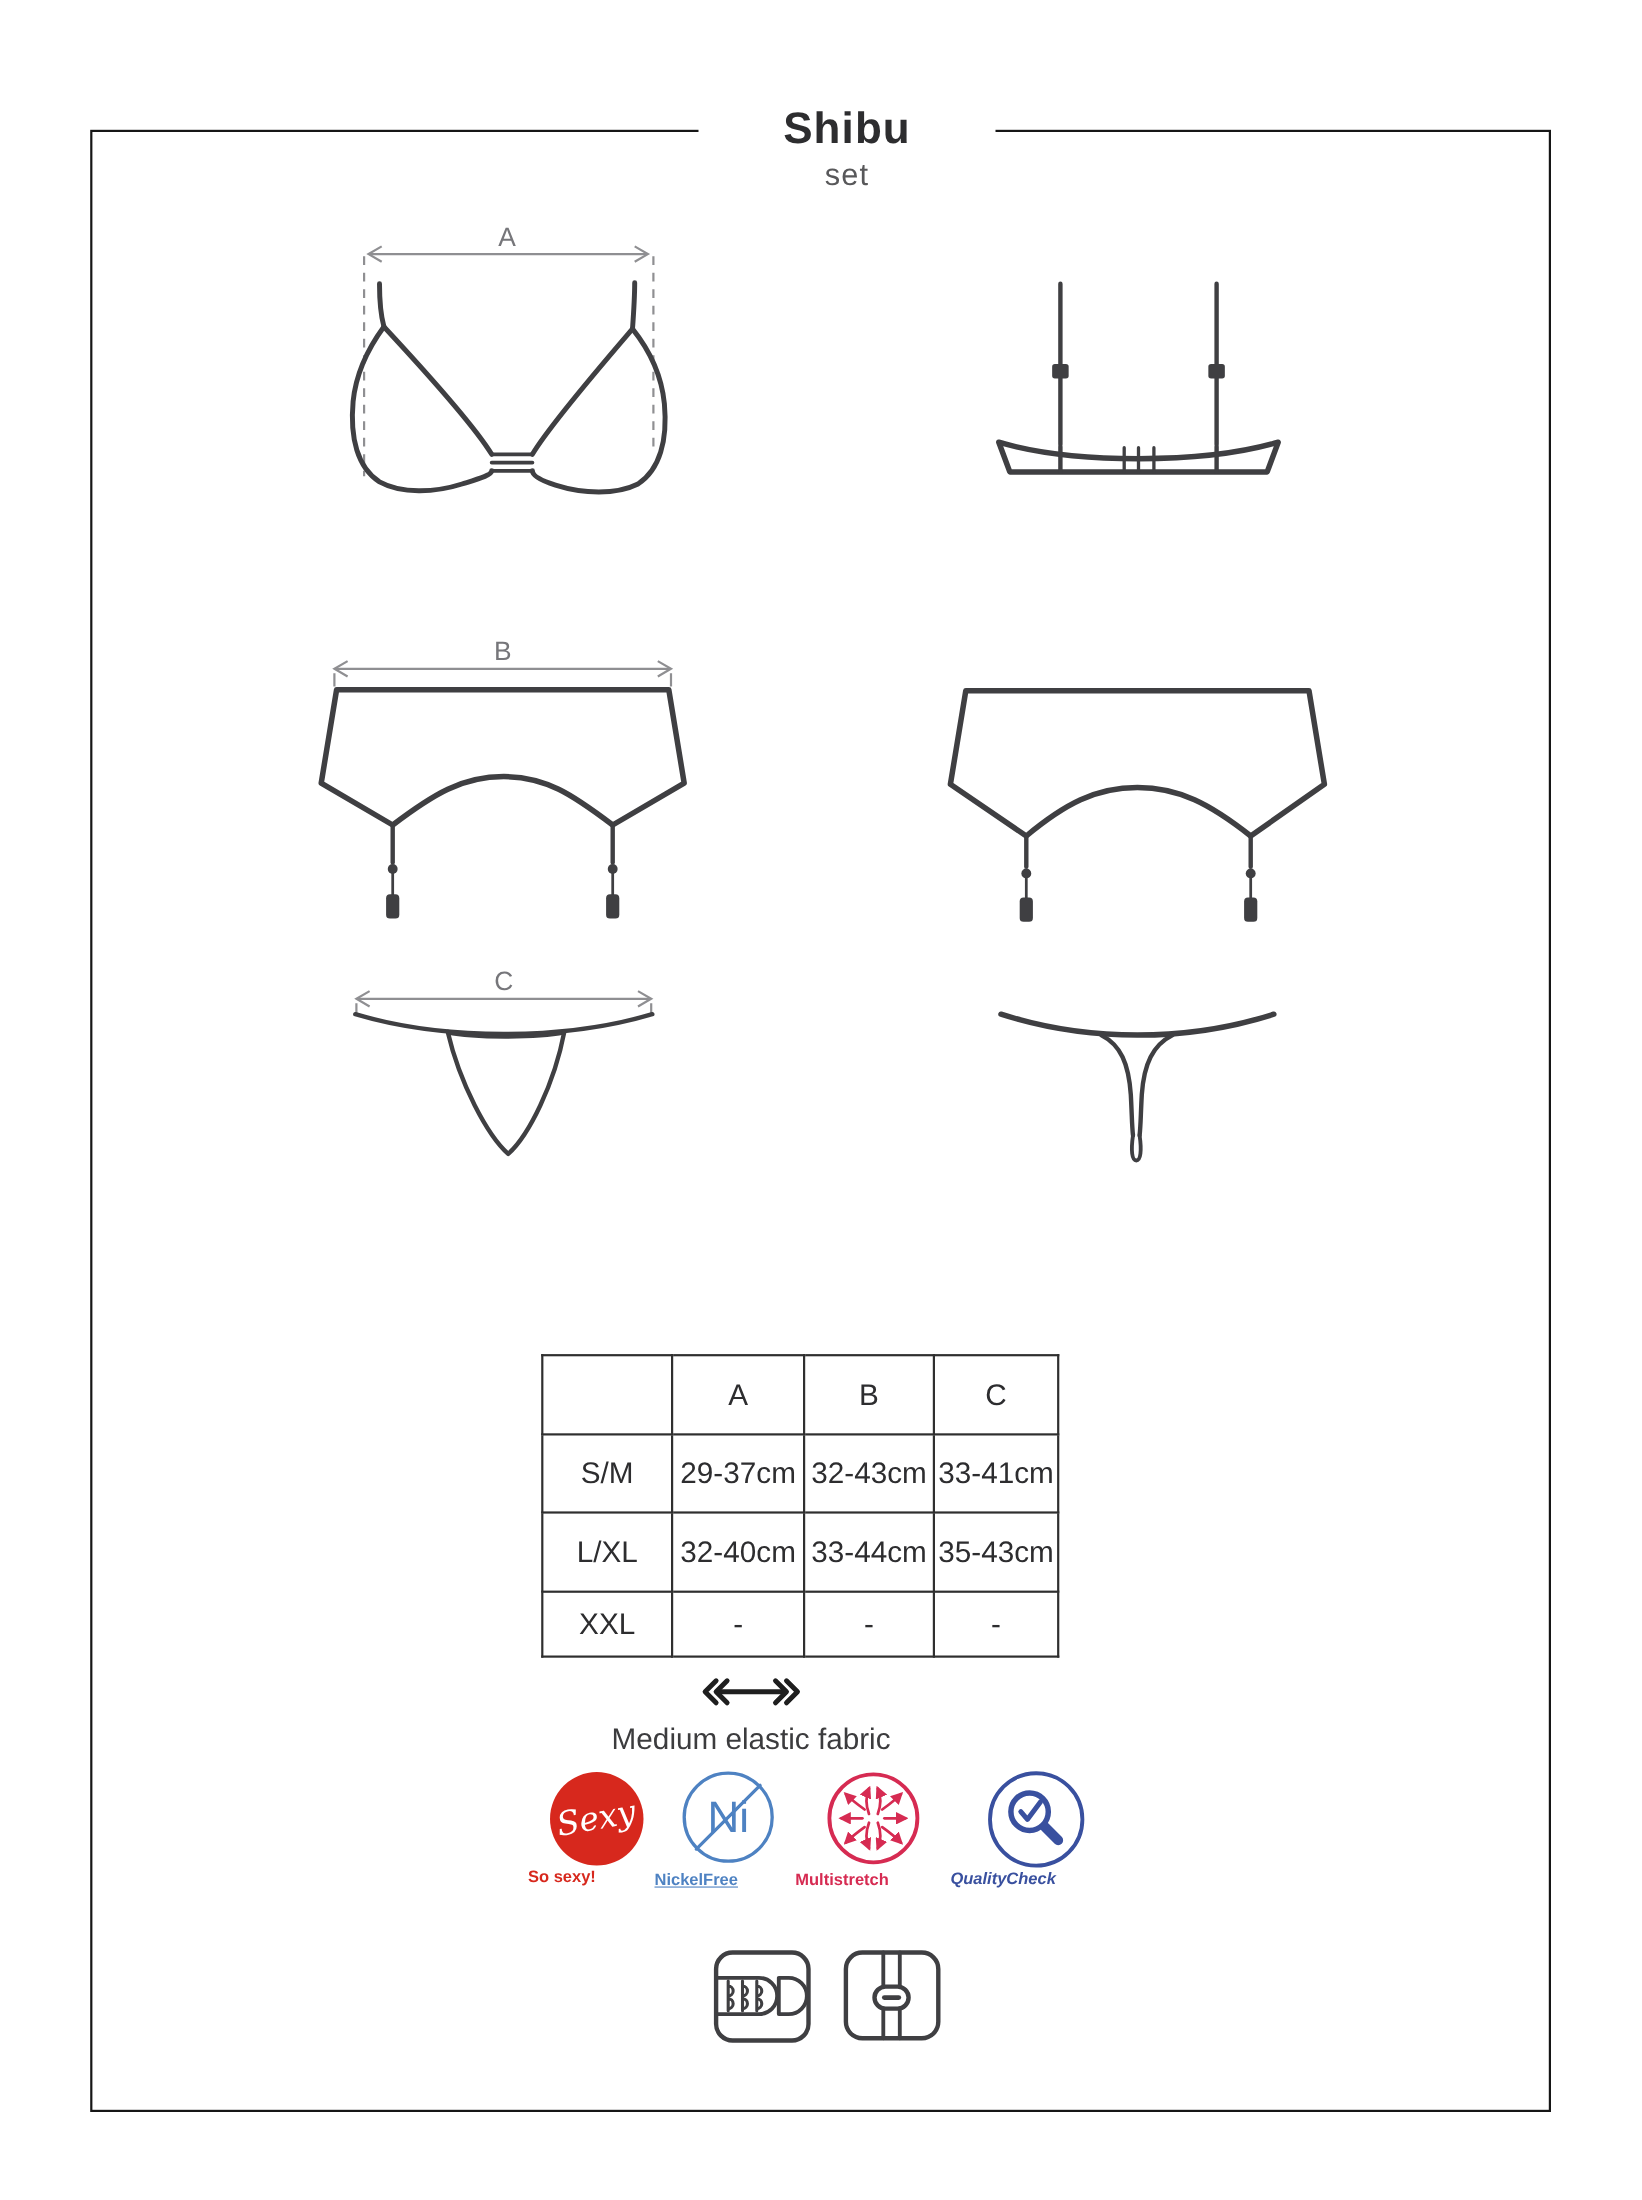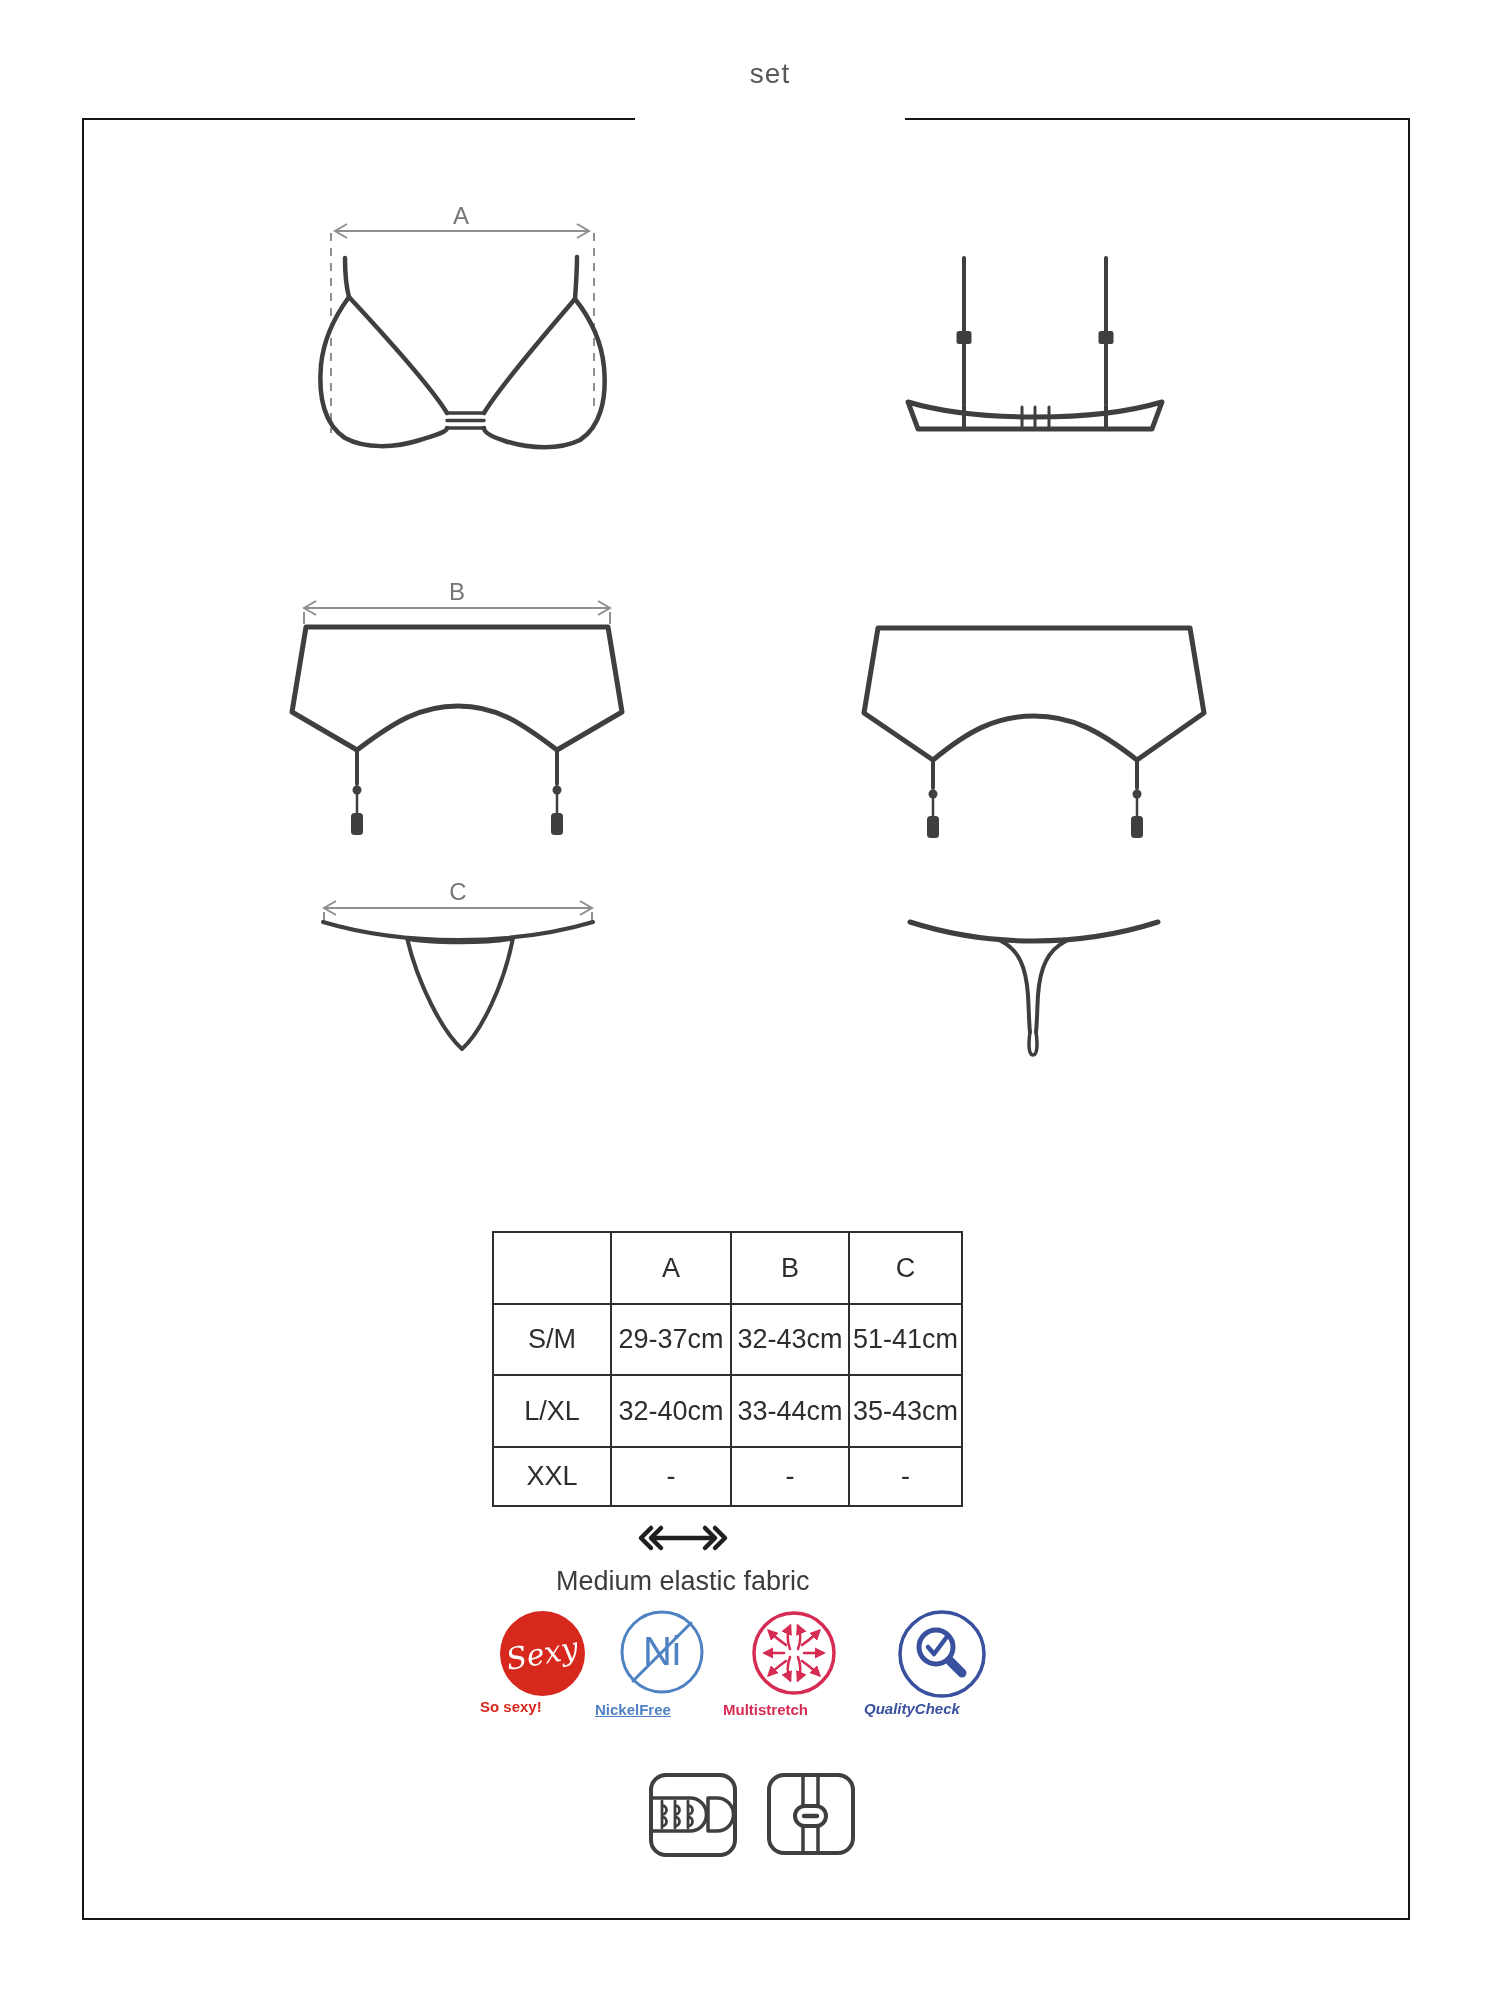--- a/index.html
+++ b/index.html
@@ -53,20 +53,21 @@
   .mini-icon{position:absolute;z-index:2;}
 </style>
 </head>
 <body>
 
 <div id="canvas">
 
   <div class="page-border"></div>
 
   <div class="title-box">
+    <div class="title">Shibu</div>
     <div class="subtitle">set</div>
   </div>
 
   <svg class="overlay" width="1493" height="2000" viewBox="0 0 1493 2000">
 
     <g>
       <path class="dash" d="M331,233 V433"></path>
       <path class="dash" d="M594,233 V413"></path>
       <path class="dim" d="M336,231 H588"></path>
       <path class="dim" d="M347,224 L335,231 L347,238"></path>
@@ -149,21 +150,21 @@
         <tr>
       <td></td>
       <td>A</td>
       <td>B</td>
       <td>C</td>
     </tr>
     <tr>
       <td>S/M</td>
       <td>29-37cm</td>
       <td>32-43cm</td>
-      <td>51-41cm</td>
+      <td>33-41cm</td>
     </tr>
     <tr>
       <td>L/XL</td>
       <td>32-40cm</td>
       <td>33-44cm</td>
       <td>35-43cm</td>
     </tr>
     <tr>
       <td>XXL</td>
       <td>-</td>

